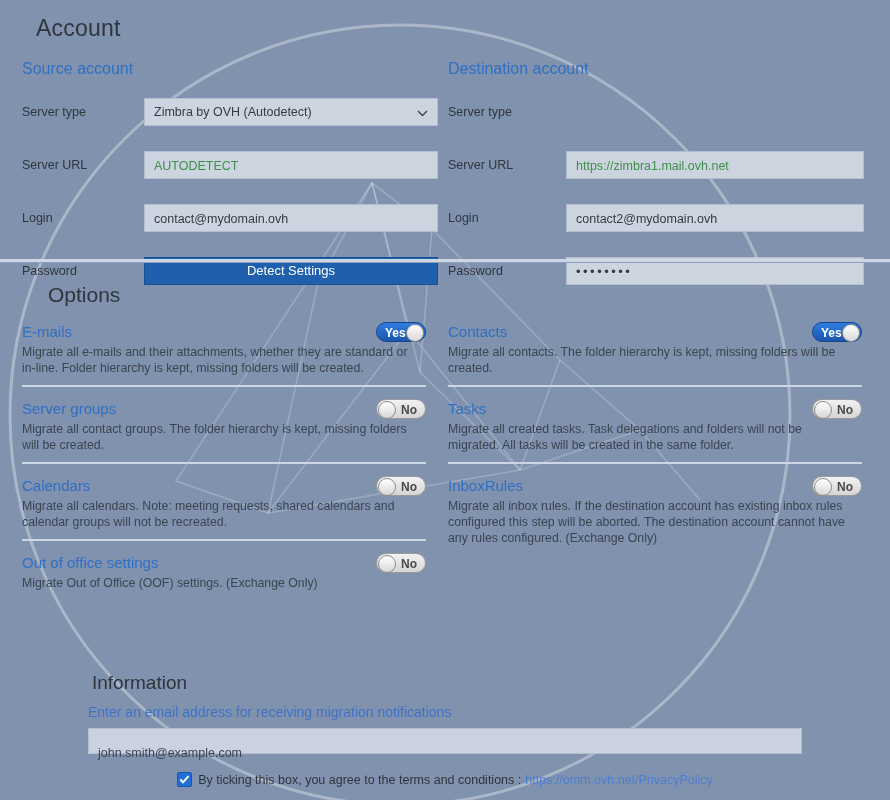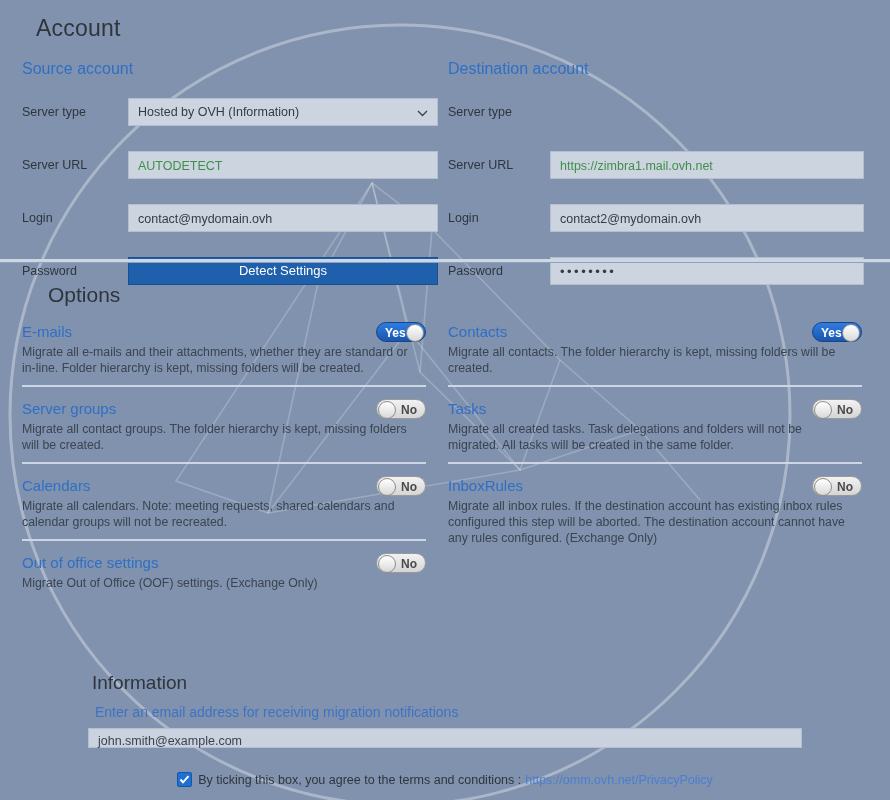--- a/index.html
+++ b/index.html
@@ -36,21 +36,21 @@
     background: #ccd6e4;
     box-shadow: 0 1px 0 #8fa0ba;
   }
   .acct-col { position: absolute; top: 60px; }
   #source-col { left: 22px; width: 416px; }
   #dest-col { left: 448px; width: 416px; }
   .acct-heading {
     font-size: 16px; color: #2f6fc4; margin: 0 0 12px 0; font-weight: 400;
   }
   .field-row {
-    display: flex; align-items: center; height: 44px; margin-bottom: 9px;
+    display: flex; align-items: center; height: 44px; margin-bottom: 9px; gap: 16px;
   }
   .field-label {
     font-size: 12.5px; color: #2f353d; width: 0; flex: 0 0 auto;
   }
   #source-col .field-label { width: 106px; }
   #dest-col   .field-label { width: 102px; }
   .field-control { flex: 1 1 auto; position: relative; }
   .txtbox {
     box-sizing: border-box;
     width: 100%; height: 28px; line-height: 28px;
@@ -139,28 +139,28 @@
   .toggle.off .knob { left: 1px; }
 
   
   #info-section { position: absolute; left: 0; top: 662px; width: 890px; }
   #info-title {
     position: absolute; left: 92px; top: 10px;
     font-size: 19px; font-weight: 400; color: #2f353d;
   }
   #info-sub {
     position: absolute; left: 88px; top: 42px;
-    font-size: 14px; color: #3f72c4; margin-left: 7px;
+    font-size: 14px; color: #3f72c4;
   }
   #notify-email {
     box-sizing: border-box;
     position: absolute; left: 88px; top: 66px;
     width: 714px; height: 20px; line-height: 24px;
     background: #c9d2de; border: 1px solid #b3bfd0;
-    padding: 0 9px; font-size: 12.5px; color: #3c444f;
+    padding: 12px 9px; font-size: 12.5px; color: #3c444f;
   }
   #terms-row {
     position: absolute; left: 0; top: 110px; width: 890px;
     display: flex; align-items: center; justify-content: center;
     font-size: 12.5px; color: #2f353d;
   }
   #terms-checkbox {
     width: 13px; height: 13px; background: #1f6fd4;
     border: 1px solid #1456a8; border-radius: 2px;
     margin-right: 6px; position: relative; flex: 0 0 auto;
@@ -192,21 +192,21 @@
 
   <div id="page-title">Account</div>
 
   <div id="source-col" class="acct-col">
     <div class="acct-heading">Source account</div>
 
     <div class="field-row">
       <div class="field-label">Server type</div>
       <div class="field-control">
         <div class="selectbox">
-          <span>Hosted by OVH (Information)</span>
+          <span>Zimbra by OVH (Autodetect)</span>
           <span class="chev">
             <svg width="11" height="7" viewBox="0 0 11 7">
                 <path d="M1 1 L5.5 5.5 L10 1" fill="none" stroke="#3b4450" stroke-width="1.4"></path>
               </svg>
           </span>
         </div>
       </div>
     </div>
 
     <div class="field-row">

